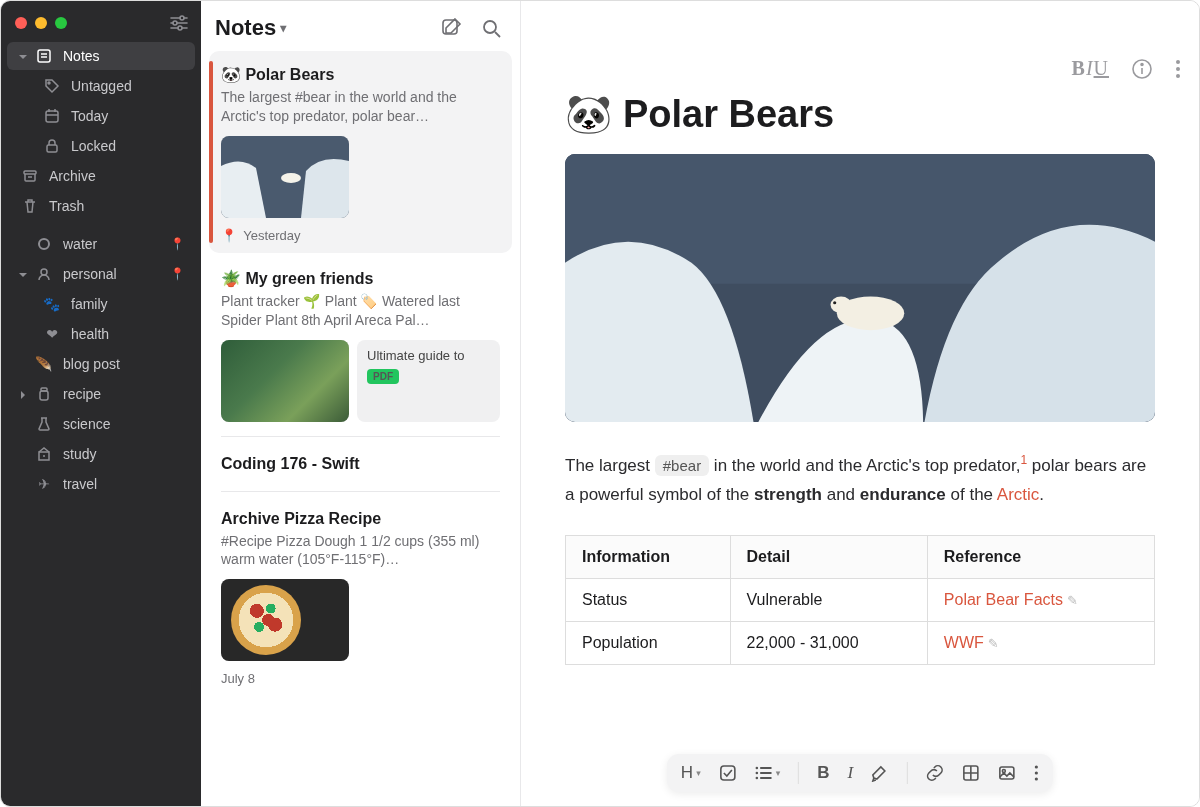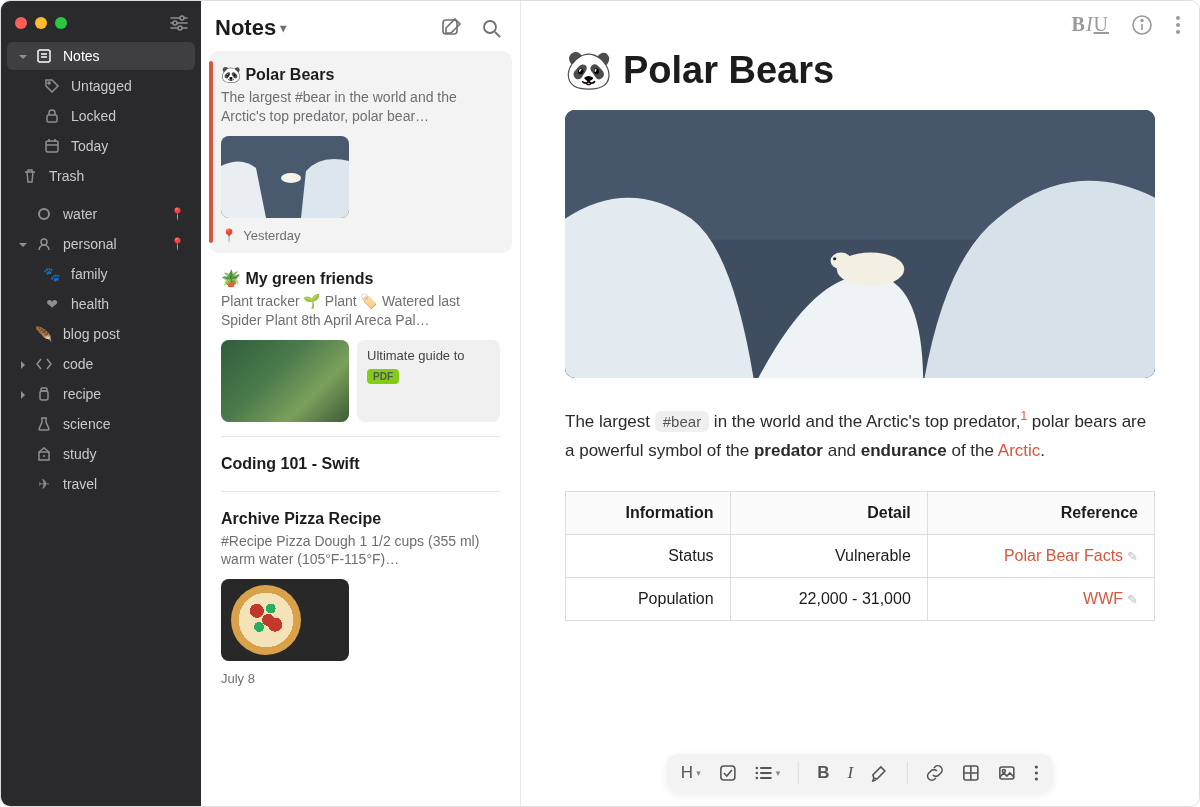--- a/index.html
+++ b/index.html
@@ -48,37 +48,37 @@
   .notes-scroll{ overflow-y:auto; flex:1; padding:0 8px 20px 8px;}
   .card { padding:14px 12px 10px 12px; border-radius:10px; margin-bottom:2px;}
   .card.selected { background:#f3f3f4; position:relative;}
   .card.selected::before{ content:""; position:absolute; left:0; top:10px; bottom:10px; width:4px; background:var(--red); border-radius:3px;}
   .divider { height:1px; background:var(--list-border); margin:4px 12px;}
   .card .ntitle { font-weight:700; font-size:16px; margin-bottom:4px;}
   .card .preview { color:var(--text-sec); font-size:14px; line-height:1.35; max-height:38px; overflow:hidden;}
   .card .thumbrow{ display:flex; gap:8px; margin-top:10px;}
   .thumb { width:128px; height:82px; border-radius:8px; overflow:hidden; background:#ccc; position:relative;}
   .attach { flex:1; background:#f0f0f1; border-radius:8px; padding:8px 10px; font-size:13px; color:#444; display:flex; flex-direction:column; justify-content:flex-start;}
-  .attach .badge{ background:#84cc16; color:#555; font-size:10px; font-weight:600; padding:2px 6px; border-radius:4px; align-self:flex-start; margin-top:6px;}
+  .attach .badge{ background:#22c55e; color:#555; font-size:10px; font-weight:600; padding:2px 6px; border-radius:4px; align-self:flex-start; margin-top:6px;}
   .meta { display:flex; align-items:center; gap:6px; color:var(--text-sec); font-size:13px; margin-top:10px;}
   .meta .pin{ color:var(--red);}
 
   
   .editor { flex:1; display:flex; flex-direction:column; background:var(--note-bg); position:relative;}
-  .ed-top { display:flex; align-items:center; justify-content:flex-end; gap:22px; padding:12px 18px 0 18px; color:#9a9a9e;}
+  .ed-top { display:flex; align-items:center; justify-content:flex-end; gap:22px; padding:12px 18px 0 18px; color:#9a9a9e;margin-top:44px;}
   .ed-top .biu { font-family: Georgia, serif; font-size:20px; letter-spacing:1px;}
   .ed-body { padding:8px 44px 20px 44px; overflow-y:auto; flex:1;}
   .ed-title { font-size:38px; font-weight:800; margin:4px 0 18px 0;}
   .hero { width:100%; height:268px; border-radius:10px; overflow:hidden; background:#5a6a7d; position:relative; margin-bottom:28px;}
   .para { font-size:17px; line-height:1.7; color:#2b2b2e;}
   .tag { background:var(--tag-bg); padding:2px 8px; border-radius:6px; font-size:15px; color:#555;}
   .sup { color:var(--red); font-size:12px; vertical-align:super;}
   .link { color:var(--red);}
   table.info { width:100%; border-collapse:collapse; margin-top:26px; font-size:16px;}
-  table.info th, table.info td { border:1px solid #ddd; padding:12px 16px; text-align:right;}
+  table.info th, table.info td { border:1px solid #ddd; padding:12px 16px; text-align:left;}
   table.info th { font-weight:700; background:#fbfbfb;}
   .linkedit{ color:#bbb; font-size:13px; margin-left:4px;}
 
   .floatbar { position:absolute; bottom:14px; left:50%; transform:translateX(-50%); background:var(--toolbar-bg); border-radius:12px; padding:8px 14px; display:flex; align-items:center; gap:18px; box-shadow:0 2px 8px rgba(0,0,0,0.08);}
   .floatbar .tb { color:#555; font-size:17px; display:flex; align-items:center;}
   .floatbar .sep { width:1px; height:22px; background:#ddd;}
   .tb.bold{font-weight:800;}
   .tb.italic{font-style:italic; font-family:Georgia,serif;}
   .tb .chev{font-size:9px; margin-left:3px; color:#888;}
 
@@ -138,37 +138,47 @@
           <svg width="16" height="16" viewBox="0 0 16 16" fill="none" stroke="currentColor" stroke-width="1.5">
             <path d="M2 2h6l6 6-6 6-6-6z"></path>
             <circle cx="5" cy="5" r="1" fill="currentColor"></circle>
           </svg>
         </span>
       <span>Untagged</span>
     </div>
     <div class="sb-item child">
       <span class="icon">
           <svg width="16" height="16" viewBox="0 0 16 16" fill="none" stroke="currentColor" stroke-width="1.5">
-            <rect x="3" y="7" width="10" height="7" rx="1.5"></rect>
-            <path d="M5 7V5a3 3 0 016 0v2"></path>
-          </svg>
-        </span>
-      <span>Locked</span>
-    </div>
-    <div class="sb-item child">
-      <span class="icon">
-          <svg width="16" height="16" viewBox="0 0 16 16" fill="none" stroke="currentColor" stroke-width="1.5">
             <rect x="2" y="3" width="12" height="11" rx="2"></rect>
             <line x1="2" y1="7" x2="14" y2="7"></line>
             <line x1="5" y1="1" x2="5" y2="4"></line>
             <line x1="11" y1="1" x2="11" y2="4"></line>
           </svg>
         </span>
       <span>Today</span>
     </div>
+    <div class="sb-item child">
+      <span class="icon">
+          <svg width="16" height="16" viewBox="0 0 16 16" fill="none" stroke="currentColor" stroke-width="1.5">
+            <rect x="3" y="7" width="10" height="7" rx="1.5"></rect>
+            <path d="M5 7V5a3 3 0 016 0v2"></path>
+          </svg>
+        </span>
+      <span>Locked</span>
+    </div>
+    <div class="sb-item" style="padding-left:14px">
+      <span class="icon">
+          <svg width="16" height="16" viewBox="0 0 16 16" fill="none" stroke="currentColor" stroke-width="1.5">
+            <rect x="2" y="3" width="12" height="3" rx="1"></rect>
+            <path d="M3 6v6a1 1 0 001 1h8a1 1 0 001-1V6"></path>
+            <line x1="6" y1="9" x2="10" y2="9"></line>
+          </svg>
+        </span>
+      <span>Archive</span>
+    </div>
     <div class="sb-item" style="padding-left:14px">
       <span class="icon">
           <svg width="16" height="16" viewBox="0 0 16 16" fill="none" stroke="currentColor" stroke-width="1.5">
             <path d="M3 4h10"></path>
             <path d="M5 4l1 10h4l1-10"></path>
             <path d="M6 4V2h4v2"></path>
           </svg>
         </span>
       <span>Trash</span>
     </div>
@@ -203,33 +213,20 @@
       <span class="icon">🐾</span>
       <span>family</span>
     </div>
     <div class="sb-item child">
       <span class="icon">❤︎</span>
       <span>health</span>
     </div>
     <div class="sb-item" style="padding-left:28px">
       <span class="icon">🪶</span>
       <span>blog post</span>
-    </div>
-    <div class="sb-item top">
-      <span class="disc">
-          <svg width="8" height="8" viewBox="0 0 8 8" fill="currentColor">
-            <path d="M2 0l4 4-4 4z"></path>
-          </svg>
-        </span>
-      <span class="icon">
-          <svg width="16" height="12" viewBox="0 0 16 12" fill="none" stroke="currentColor" stroke-width="1.5">
-            <path d="M5 1L1 6l4 5M11 1l4 5-4 5"></path>
-          </svg>
-        </span>
-      <span>code</span>
     </div>
     <div class="sb-item top">
       <span class="disc">
           <svg width="8" height="8" viewBox="0 0 8 8" fill="currentColor">
             <path d="M2 0l4 4-4 4z"></path>
           </svg>
         </span>
       <span class="icon">
           <svg width="14" height="14" viewBox="0 0 14 14" fill="none" stroke="currentColor" stroke-width="1.5">
             <rect x="3" y="4" width="8" height="9" rx="2"></rect>
@@ -313,21 +310,21 @@
             </div>
           <div class="attach">
             <span>Ultimate guide to</span>
             <span class="badge">PDF</span>
           </div>
         </div>
       </div>
       <div class="divider"></div>
 
       <div class="card">
-        <div class="ntitle">Coding 101 - Swift</div>
+        <div class="ntitle">Coding 176 - Swift</div>
       </div>
       <div class="divider"></div>
 
       <div class="card">
         <div class="ntitle">Archive Pizza Recipe</div>
         <div class="preview">#Recipe Pizza Dough 1 1/2 cups (355 ml) warm water (105°F-115°F)…</div>
         <div class="thumbrow">
           <div class="thumb">
             <div class="pizza-bg"></div>
               <div class="pizza"></div>
@@ -369,21 +366,21 @@
           <path d="M0 268 L0 110 Q60 70 120 110 Q160 140 180 268 Z" fill="#e3ebf0"></path>
           <path d="M560 268 L560 90 Q480 50 410 110 Q360 150 340 268 Z" fill="#d6e1e9"></path>
           <path d="M180 268 Q240 150 300 165 Q340 175 340 268 Z" fill="#eef3f6"></path>
           <ellipse cx="290" cy="158" rx="32" ry="16" fill="#f3efe3"></ellipse>
           <ellipse cx="262" cy="150" rx="10" ry="8" fill="#f3efe3"></ellipse>
           <circle cx="256" cy="148" r="1.5" fill="#222"></circle>
         </svg>
       </div>
 
       <p class="para">
-        <span>The largest </span><span class="tag">#bear</span><span> in the world and the Arctic's top predator,</span><span class="sup">1</span><span> polar bears are a powerful symbol of the </span><b>predator</b><span> and </span><b>endurance</b><span> of the </span><span class="link">Arctic</span><span>.</span>
+        <span>The largest </span><span class="tag">#bear</span><span> in the world and the Arctic's top predator,</span><span class="sup">1</span><span> polar bears are a powerful symbol of the </span><b>strength</b><span> and </span><b>endurance</b><span> of the </span><span class="link">Arctic</span><span>.</span>
       </p>
 
       <table class="info">
         <tbody>
             <tr>
           <th>Information</th>
           <th>Detail</th>
           <th>Reference</th>
         </tr>
         <tr>

